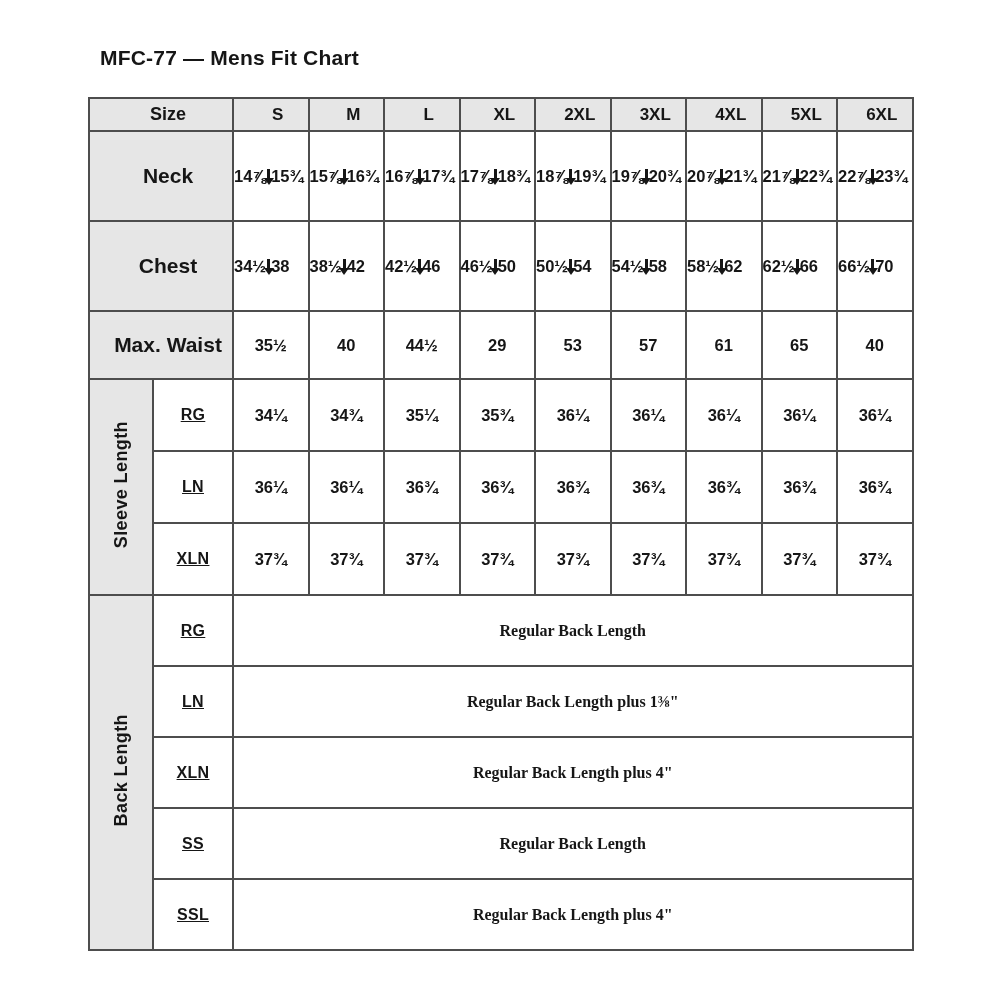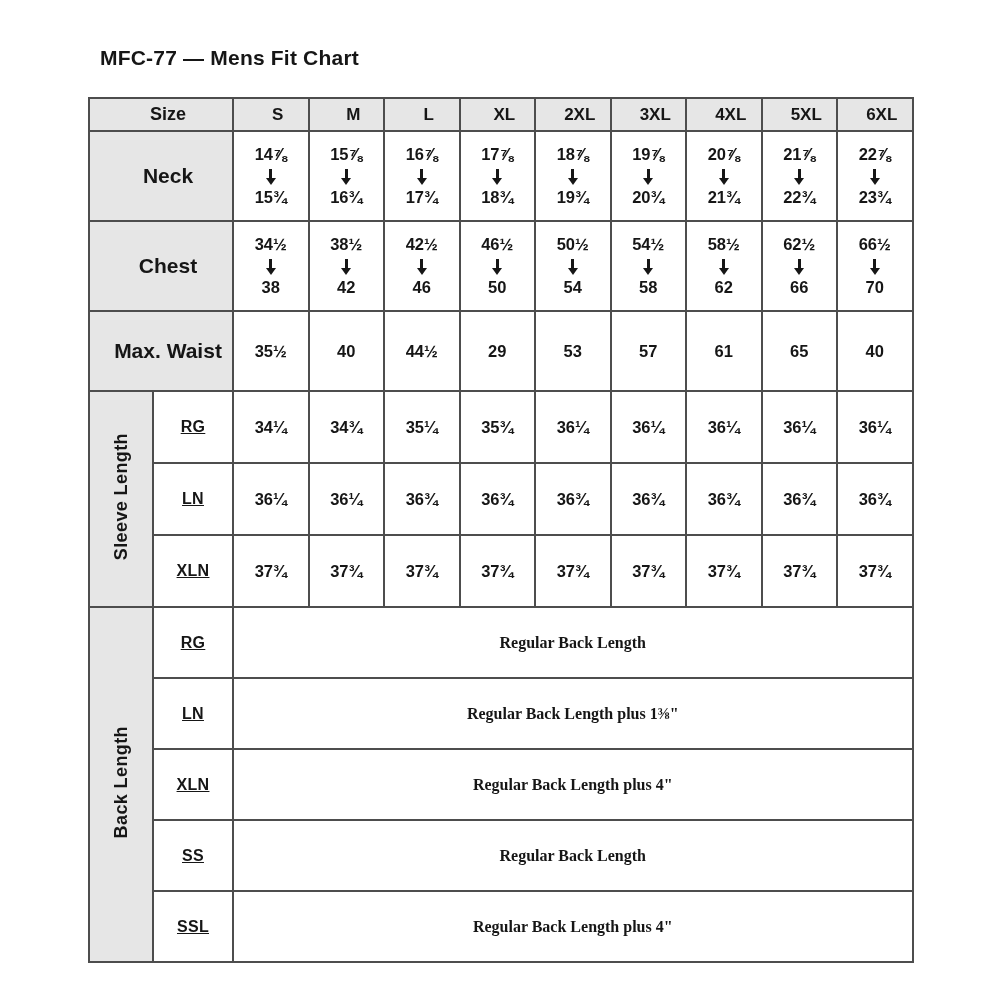--- a/index.html
+++ b/index.html
@@ -23,39 +23,39 @@
     border-collapse:collapse;table-layout:fixed;width:824px;
   }
   th,td{
     border:2px solid var(--border);
     text-align:center;vertical-align:middle;
     font-weight:bold;color:var(--ink);
     padding:0;
   }
   .h-header{height:33px;}
   .h-range{height:90px;}
-  .h-waist{height:80px;}
+  .h-waist{height:68px;}
   .h-sleeve{height:72px;}
   .h-back{height:71px;}
   .hdr{background:var(--header-bg);font-size:18px;padding-left:14px;}
   .col-hdr{font-size:17px;}
   .row-hdr{font-size:21px;}
   .sub{background:#ffffff;font-size:16px;letter-spacing:.3px;text-decoration:underline;}
   td.cell{font-size:16.5px;background:#ffffff;}
   td.span-text{font-size:16px;background:#ffffff;font-family:Liberation Serif, serif;}
   .rot-label{background:var(--header-bg);}
   .rot-label span{
     display:inline-block;
     writing-mode:vertical-rl;
     transform:rotate(180deg);
     font-size:18px;font-weight:bold;letter-spacing:.4px;
     line-height:1;
   }
   .range{
-    display:flex;flex-direction:column;align-items:center;
+    display:flex;flex-direction:row;align-items:center;
     line-height:1.15;gap:1px;
   }
   .range .val{font-size:16.5px;}
   .arr{
     display:inline-block;position:relative;
     width:3px;height:9px;background:var(--ink);
     margin:4px 0 9px 0;
   }
   .arr::after{
     content:"";position:absolute;left:50%;top:100%;

